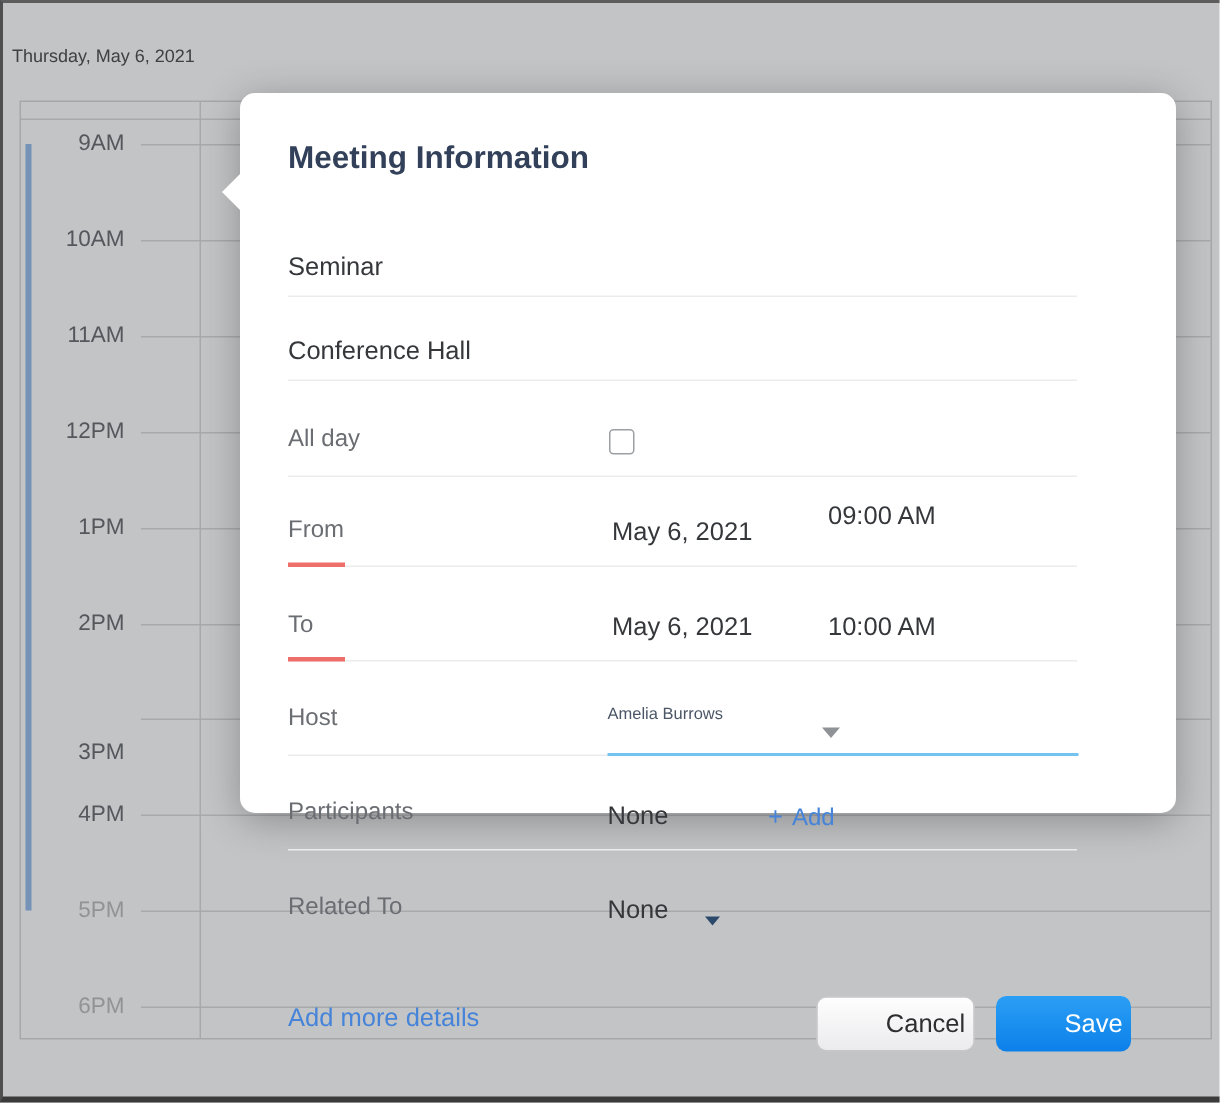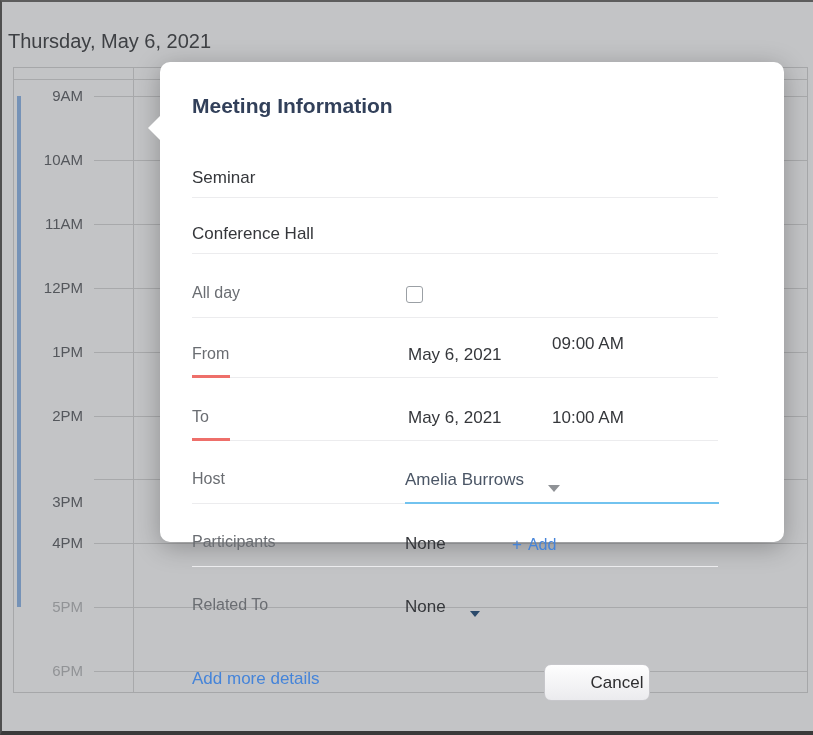--- a/index.html
+++ b/index.html
@@ -9,21 +9,21 @@
   .screen{
     position:relative; width:813px; height:735px;
     background:var(--overlay-bg,#c3c4c6);
     border-top:2px solid #5d5d5d; border-left:2px solid #4f4f4f; border-bottom:4px solid #3a3a3a;
     overflow:hidden;
   }
 
   
   .day-header{
     position:absolute; left:6px; top:28px;
-    font-size:20px; color:#3e4044;
+    font-size:12px; color:#3e4044;
   }
   .cal-grid{
     position:absolute; left:11px; top:65px; width:795px; height:626px;
     border:1px solid #a6a7a9;
   }
   .allday-sep{ position:absolute; left:0; top:11px; width:100%; height:1px; background:var(--grid-line,#a8a9ab); }
   .col-sep{ position:absolute; left:119px; top:0; width:1px; height:100%; background:var(--grid-line,#a8a9ab); }
   .hour-line{ position:absolute; left:80px; right:0; height:1px; background:var(--grid-line,#a8a9ab); }
   .hour-label{
     position:absolute; left:0; width:69px; text-align:right;
@@ -51,21 +51,21 @@
   .field-text{ font-size:17px; color:var(--value-text,#35373b); }
   .label{ font-size:16px; color:var(--label-text,#6a6d72); }
   .divider{ position:absolute; left:32px; width:526px; height:1px; background:var(--divider,#ececee); }
   .divider.short{ width:213px; }
   .req-bar{ position:absolute; left:32px; width:38px; height:3px; background:var(--required-underline,#ee6f6a); }
   .checkbox{
     position:absolute; left:246px; top:224px; width:17px; height:17px;
     border:1px solid #9ba0a5; border-radius:3px; background:#fff; cursor:pointer;
   }
   .value{ font-size:17px; color:var(--value-text,#303338); }
-  .host-value{ font-size:17px; color:#4b5666; cursor:pointer; }
+  .host-value{ font-size:11px; color:#4b5666; cursor:pointer; }
   .caret-gray{
     position:absolute; left:388px; top:423px; width:0; height:0;
     border-left:6px solid transparent; border-right:6px solid transparent;
     border-top:7px solid #8f9296;
   }
   .caret-dark{
     position:absolute; left:310px; top:549px; width:0; height:0;
     border-left:5px solid transparent; border-right:5px solid transparent;
     border-top:6px solid #2b4a6b; cursor:pointer;
   }
@@ -159,15 +159,16 @@
     <div class="abs value" style="left:245px; top:472px;">None</div>
     <div class="add-link"><span class="plus">+</span><span>Add</span></div>
     <div class="divider" style="top:504px;"></div>
 
     <div class="abs label" style="left:32px; top:534px;">Related To</div>
     <div class="abs value" style="left:245px; top:535px; cursor:pointer;">None</div>
     <div class="caret-dark"></div>
 
     <a class="abs blue-link" style="left:32px; top:607px;">Add more details</a>
     <button class="btn btn-cancel">Cancel</button>
+    <button class="btn btn-save">Save</button>
   </div>
 
 </div>
 
 </body></html>

